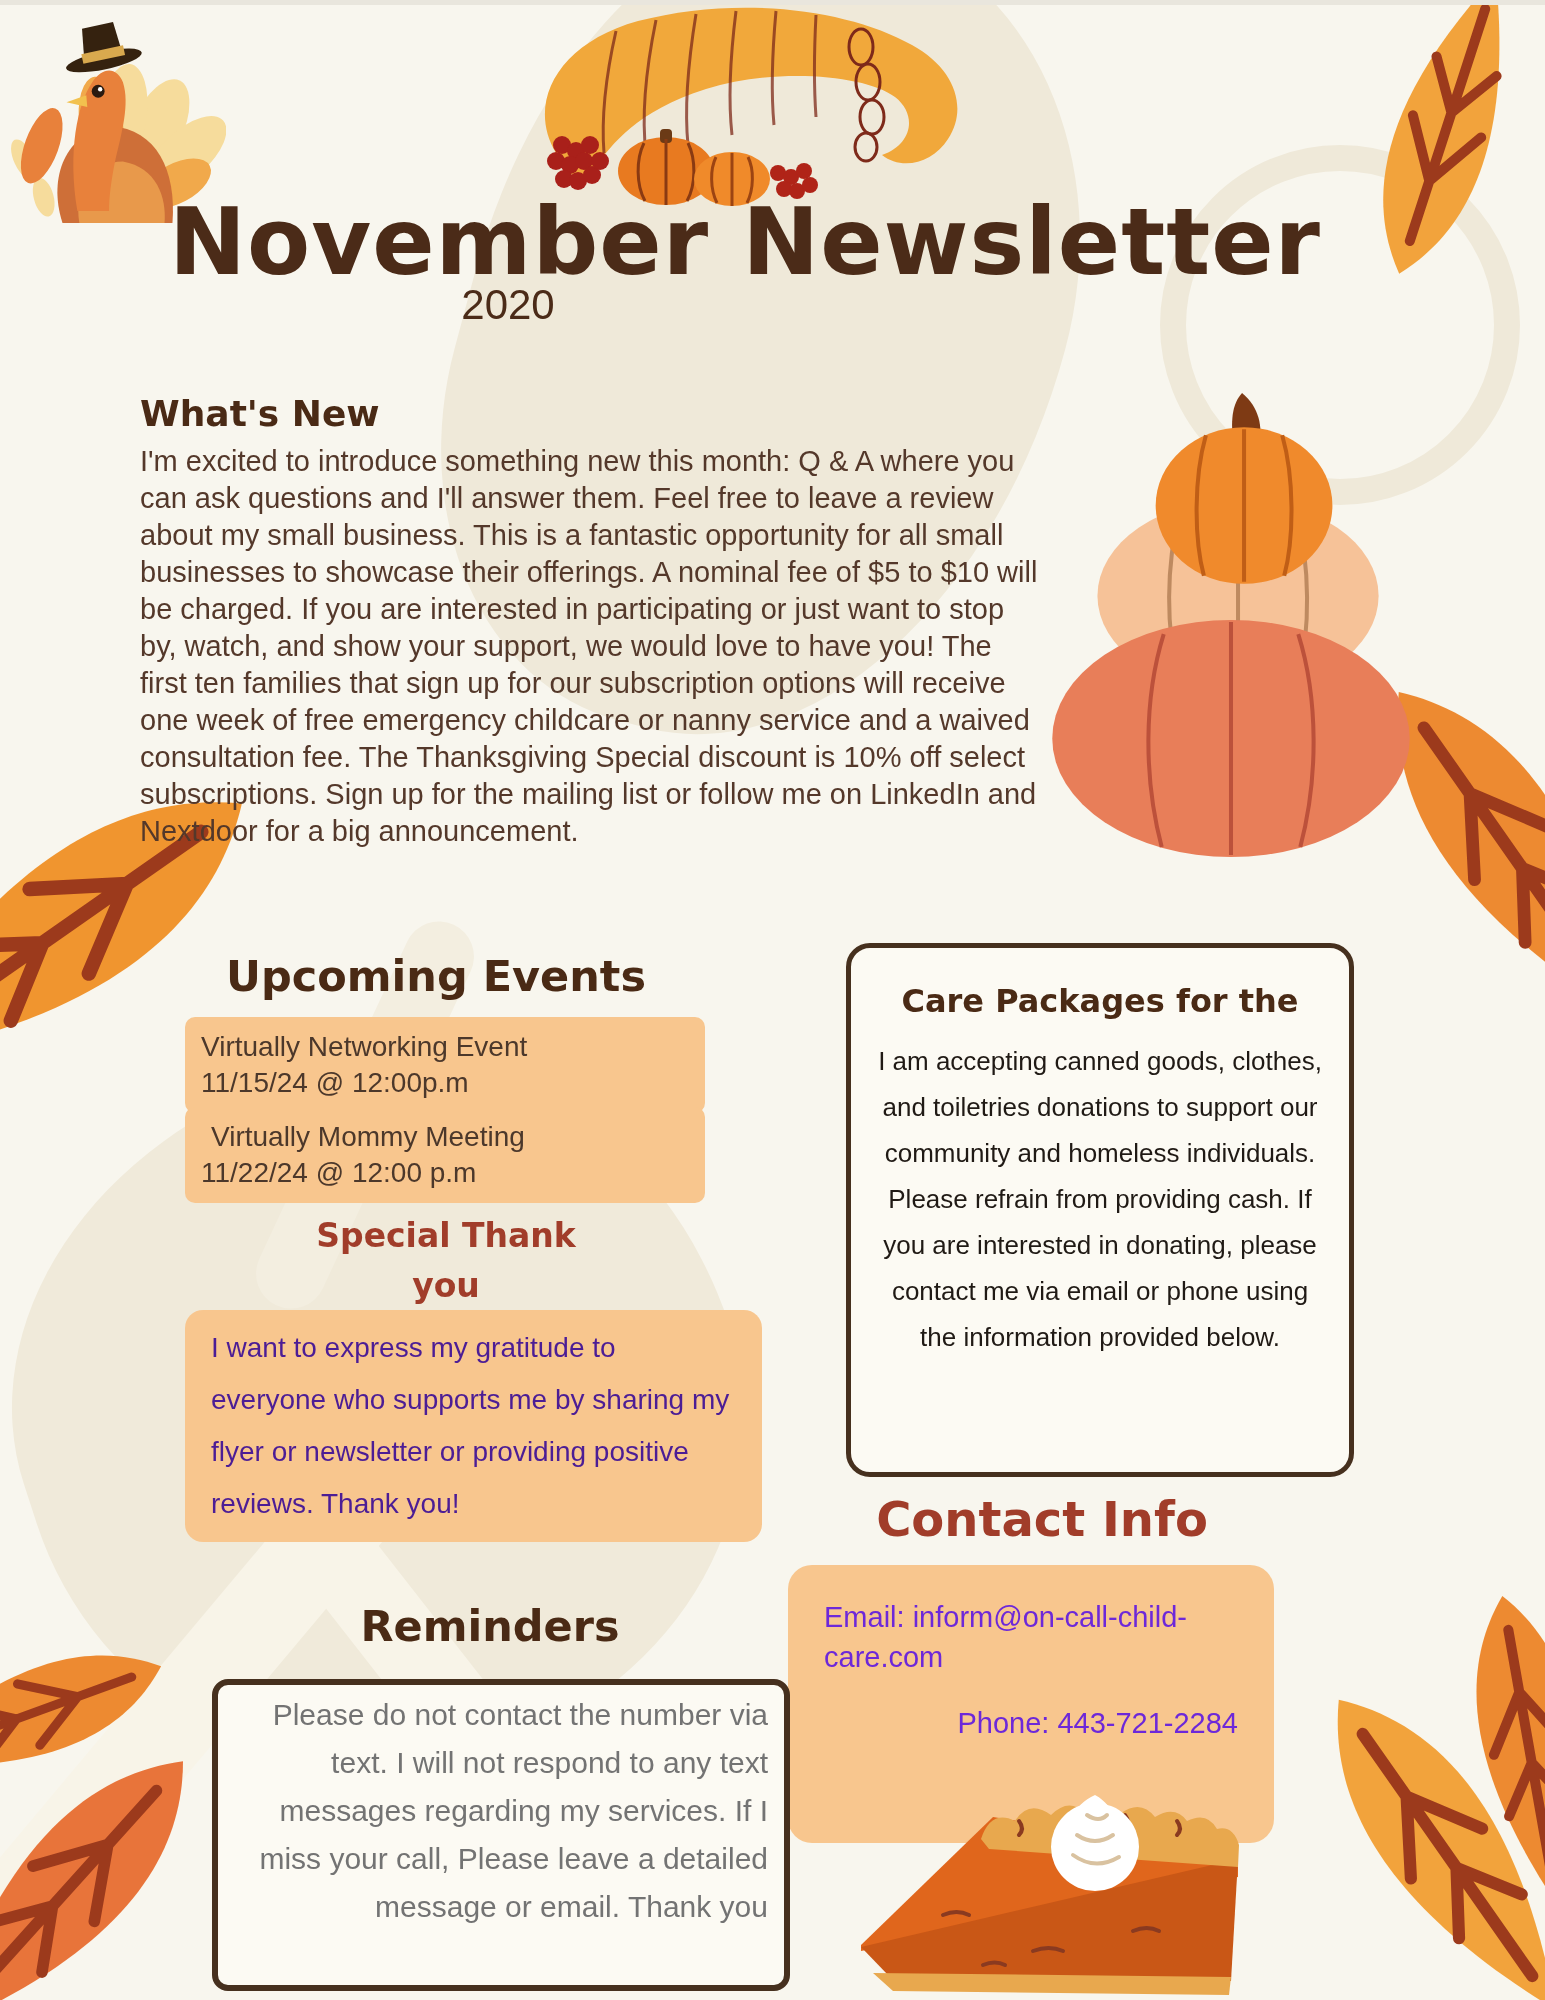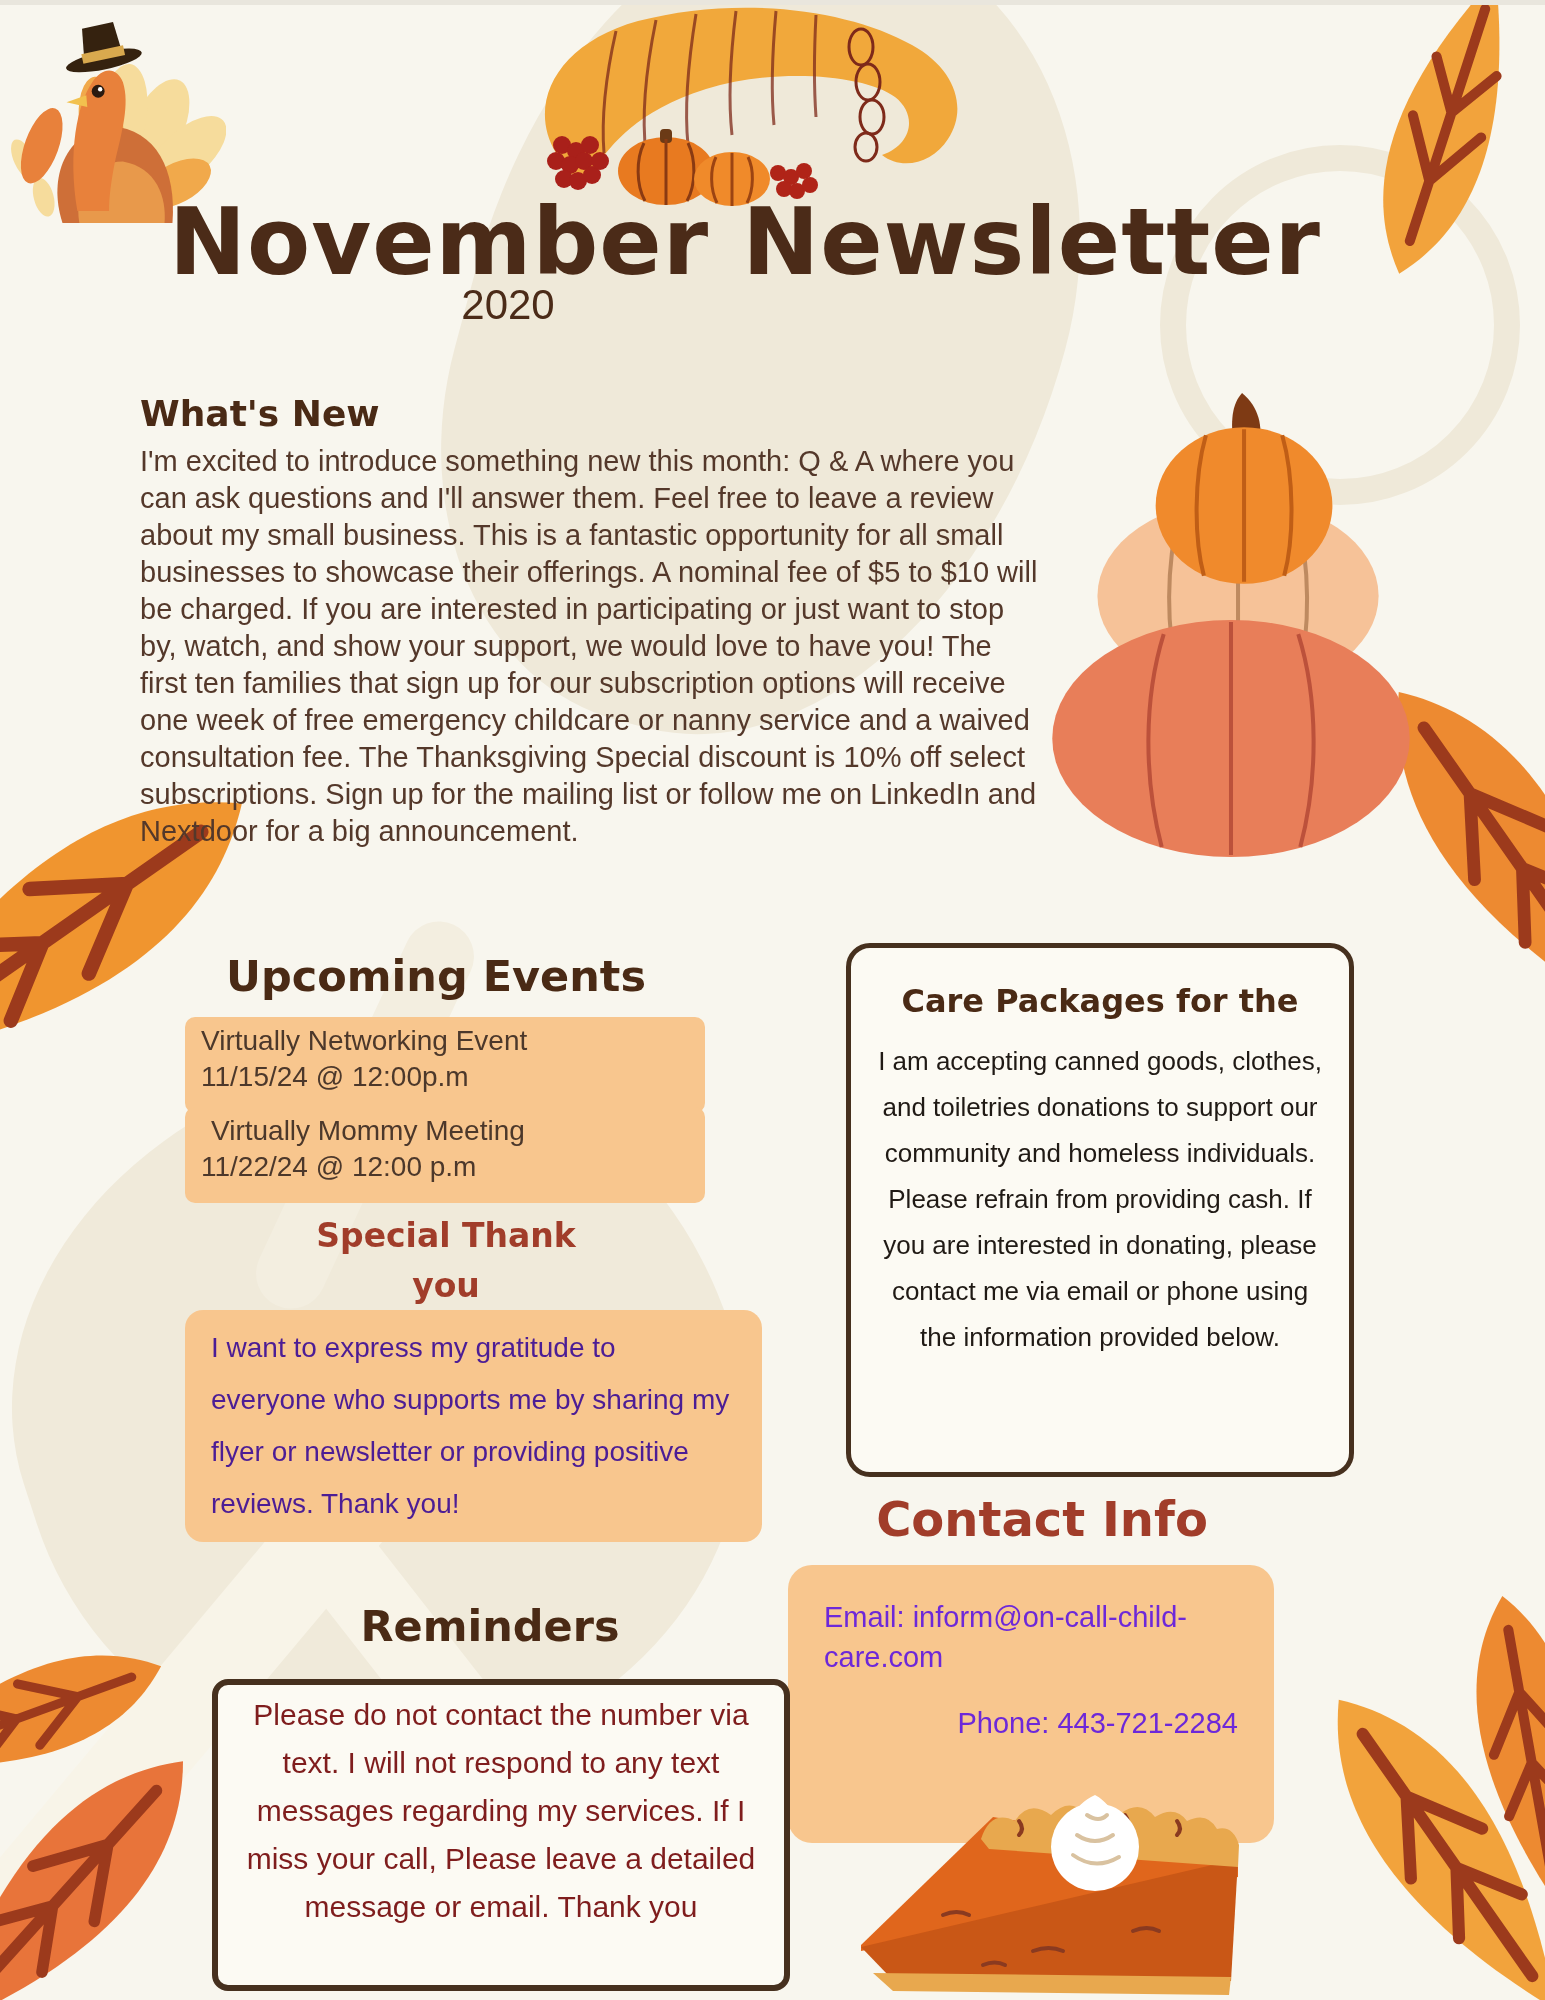--- a/index.html
+++ b/index.html
@@ -34,21 +34,21 @@
   .h-brown{font-family:"DejaVu Sans",sans-serif;font-weight:800;color:#4A2A15;z-index:2;position:absolute;}
   .h-rust{font-family:"DejaVu Sans",sans-serif;font-weight:800;color:#A13D2A;z-index:2;position:absolute;text-align:center;}
   .whats-new-h{left:140px;top:388px;font-size:36px;}
   .whats-new-b{
     position:absolute;left:140px;top:438px;width:905px;z-index:2;
     font-size:29px;line-height:37px;color:#54382A;
   }
   .events-h{left:176px;top:946px;width:520px;text-align:center;font-size:43px;}
   .event-box{
     position:absolute;left:185px;width:520px;height:96px;z-index:2;
-    background:#F8C68E;border-radius:10px;padding:6px 16px;box-sizing:border-box;
+    background:#F8C68E;border-radius:10px;padding:12px 16px;box-sizing:border-box;
     font-size:28px;line-height:36px;color:#4C382B;
   }
   .event1{top:1012px;}
   .event2{top:1102px;}
   .thank-h{left:250px;top:1206px;width:392px;font-size:33px;line-height:50px;}
   .thank-box{
     position:absolute;left:185px;top:1305px;width:577px;height:232px;z-index:2;
     background:#F8C68E;border-radius:18px;padding:12px 26px;box-sizing:border-box;
     font-size:28px;line-height:52px;color:#4c1d95;
   }
@@ -63,22 +63,22 @@
   .contact-box{
     position:absolute;left:788px;top:1560px;width:486px;height:278px;z-index:2;
     background:#F8C68E;border-radius:24px;padding:32px 36px;box-sizing:border-box;
     font-size:29px;line-height:40px;color:#6d28d9;
   }
   .contact-phone{margin-top:26px;text-align:right;}
   .rem-h{left:230px;top:1596px;width:520px;text-align:center;font-size:43px;}
   .rem-box{
     position:absolute;left:212px;top:1674px;width:578px;height:312px;z-index:2;
     background:#FCFAF3;border:6px solid #46301E;border-radius:16px;
-    padding:6px 27px;box-sizing:border-box;text-align:center;
-    font-size:30px;line-height:48px;color:#7f1d1d;
+    padding:6px 16px;box-sizing:border-box;text-align:right;
+    font-size:30px;line-height:48px;color:#737373;
   }
 </style>
 </head>
 <body>
 
 <div class="canvas">
 
   <svg width="0" height="0" style="position:absolute" aria-hidden="true">
     <defs>
       <g id="leafshape">

